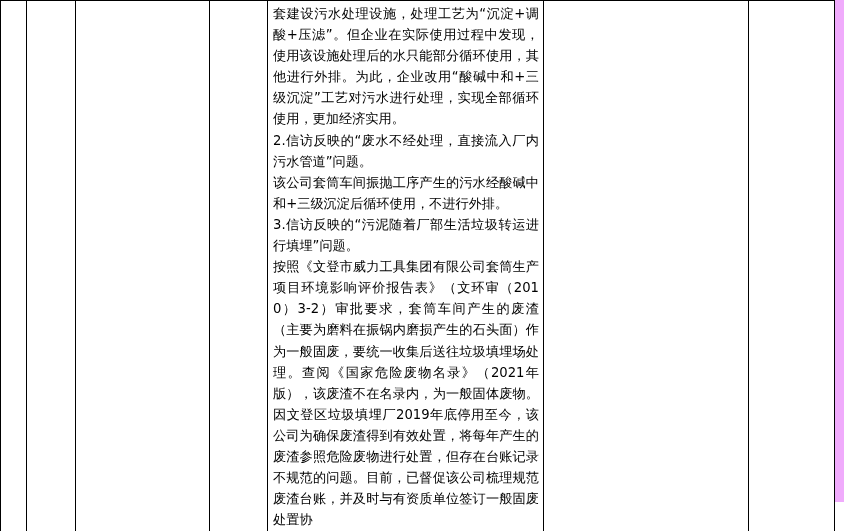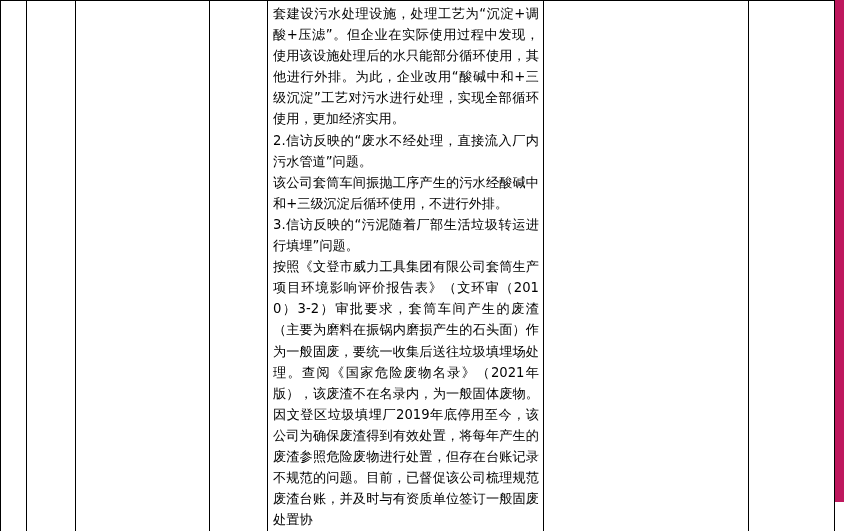--- a/index.html
+++ b/index.html
@@ -10,21 +10,21 @@
   body {
     width: 844px;
     height: 531px;
     overflow: hidden;
     font-family: "DejaVu Sans", "Liberation Sans", sans-serif;
   }
   .page {
     position: relative;
     width: 844px;
     height: 502px;
-    background: #be185d;
+    background: #f0abfc;
   }
   table.doc-table {
     border-collapse: collapse;
     table-layout: fixed;
     margin-left: 0px;
     margin-top: 0px;
     width: 834px;
   }
   table.doc-table td {
     border: 1px solid #000000;

